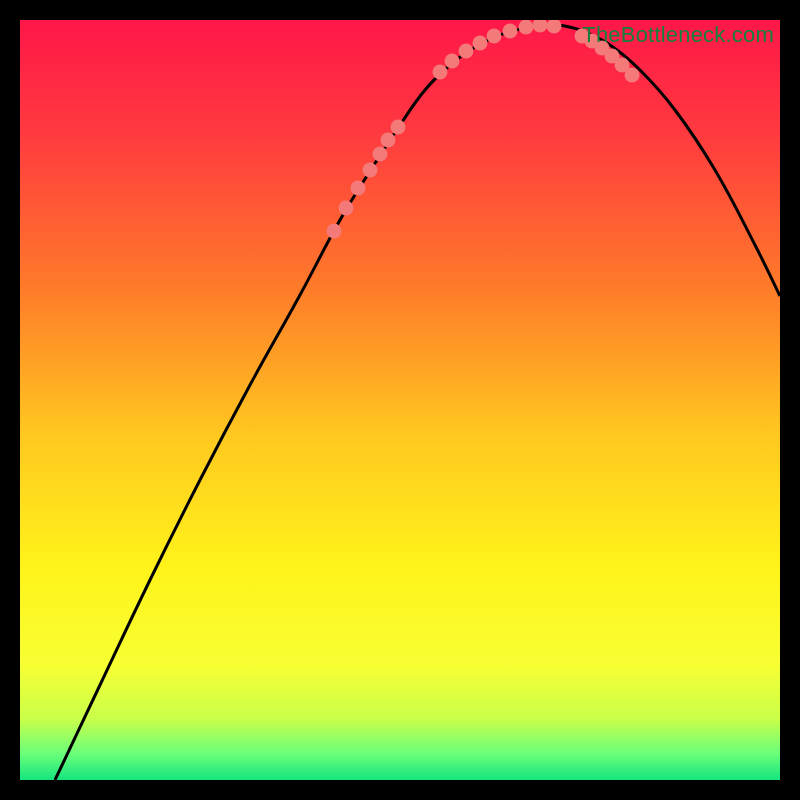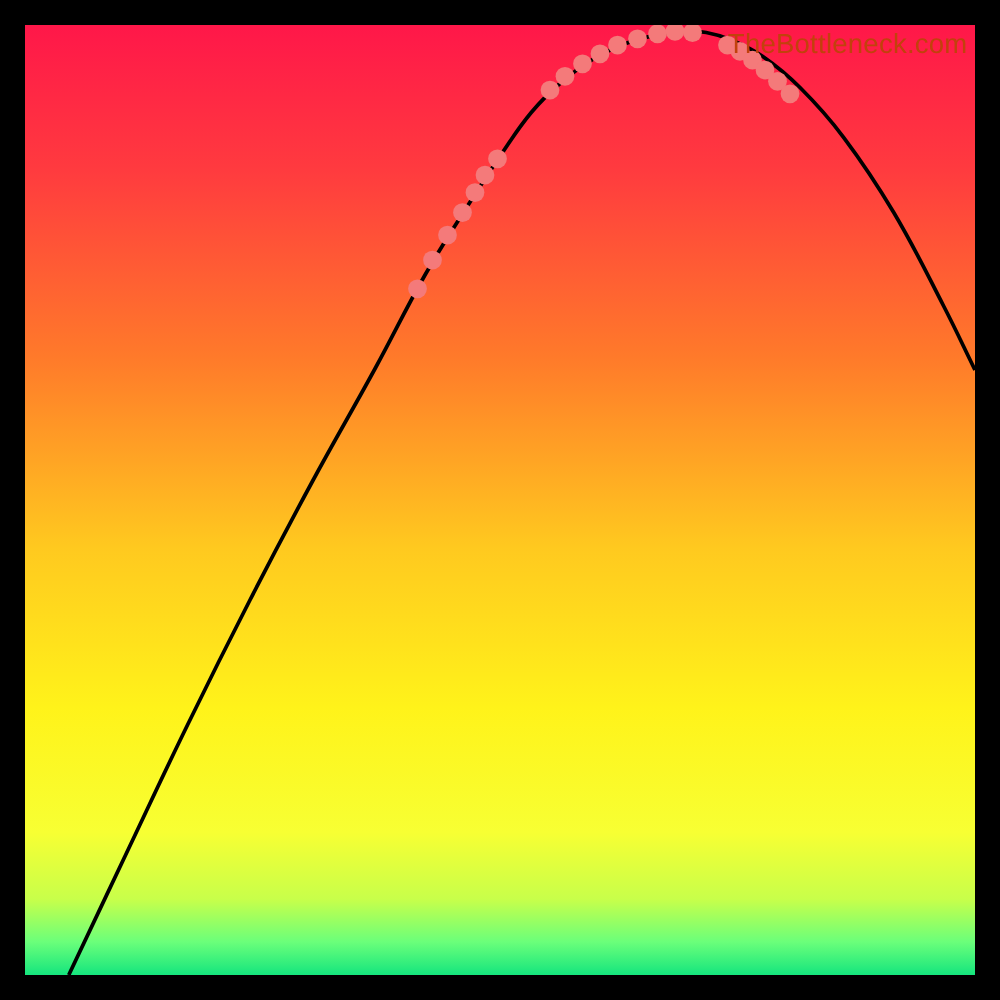--- a/index.html
+++ b/index.html
@@ -23,21 +23,21 @@
     position: absolute;
     left: 0;
     top: 0;
     width: 760px;
     height: 760px;
   }
   .watermark {
     position: absolute;
     top: 2px;
     right: 6px;
-    color: #c2410c;
+    color: #15803d;
     font-size: 22px;
     font-weight: 500;
     letter-spacing: 0.2px;
     user-select: none;
   }
   svg.curve {
     position: absolute;
     left: 0;
     top: 0;
     width: 760px;

